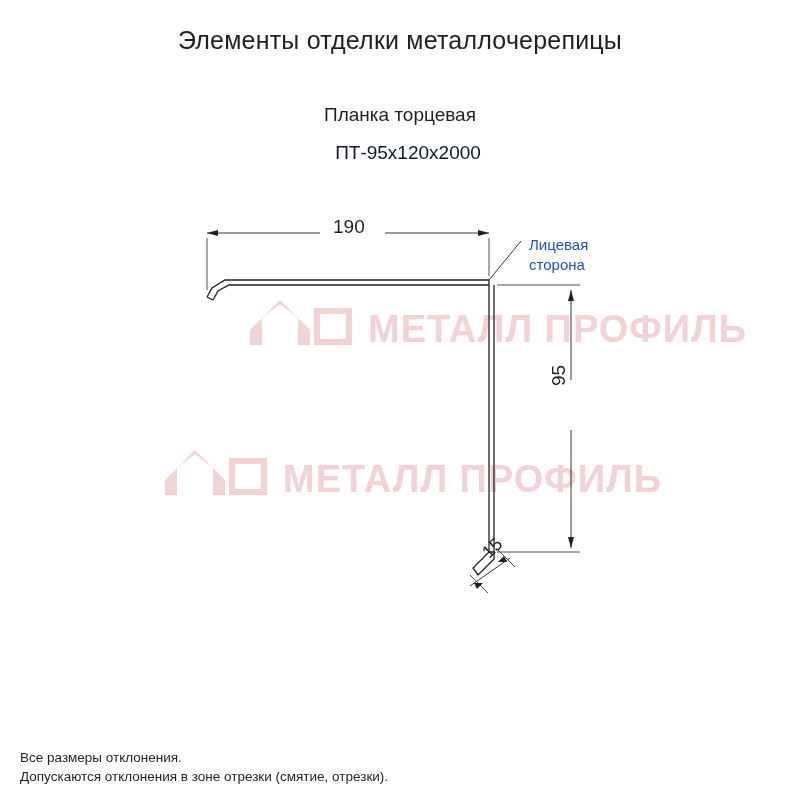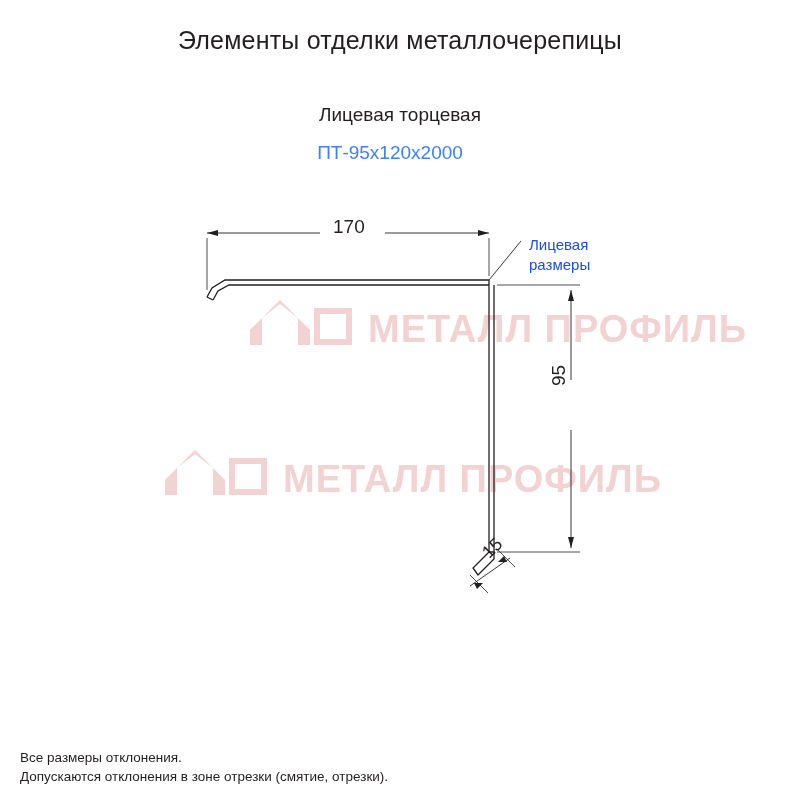--- a/index.html
+++ b/index.html
@@ -38,21 +38,22 @@
     font-size: 19px;
     color: #231f20;
   }
   .title-code {
     position: absolute;
     top: 142px;
     left: 0;
     width: 780px;
     text-align: center;
     font-size: 19px;
-    color: #3b82f6;
+    color: #0f172a;
+    padding-left: 18px;
   }
   .drawing {
     position: absolute;
     top: 0;
     left: 0;
     width: 800px;
     height: 800px;
   }
   .watermark {
     position: absolute;
@@ -102,21 +103,21 @@
     white-space: nowrap;
     margin-top: 24px;
   }
 </style>
 </head>
 <body>
 
 <div class="page">
 
   <div class="title-main">Элементы отделки металлочерепицы</div>
-  <div class="title-sub">Лицевая торцевая</div>
+  <div class="title-sub">Планка торцевая</div>
   <div class="title-code">ПТ-95x120x2000</div>
 
   <svg class="watermark" viewBox="0 0 800 800">
     <g fill="#f2d2d2" stroke="none">
 
       <g transform="translate(250,290)">
         <path d="M0,40 L30,10 L60,40 L60,55 L48,55 L48,28 L30,14 L12,28 L12,55 L0,55 Z"></path>
         <rect x="64" y="18" width="38" height="37"></rect>
         <rect x="70" y="24" width="26" height="25" fill="#ffffff"></rect>
         <text x="118" y="52" font-family="Liberation Sans, sans-serif" font-size="38" font-weight="bold" fill="#f2d2d2" letter-spacing="1">МЕТАЛЛ ПРОФИЛЬ</text>
@@ -166,27 +167,27 @@
       <path d="M470,575 L488,593" stroke-width="0.8"></path>
 
       <path d="M470,586 L510,558" stroke-width="0.9"></path>
       <path d="M474,583 L483,583 L477,589 Z" fill="#231f20" stroke="none"></path>
       <path d="M507,562 L498,562 L504,556 Z" fill="#231f20" stroke="none"></path>
 
       <path d="M489,280 L521,241" stroke-width="0.9"></path>
     </g>
   </svg>
 
-  <div class="dim-label" id="label-120">170</div>
+  <div class="dim-label" id="label-120">190</div>
   <div class="dim-label" id="label-95">95</div>
   <div class="dim-label" id="label-15">15</div>
 
   <div class="face-label">
     <div>Лицевая</div>
-    <div>размеры</div>
+    <div>сторона</div>
   </div>
 
   <div class="footnotes">
     <div>Все размеры отклонения.</div>
     <div>Допускаются отклонения в зоне отрезки (смятие, отрезки).</div>
   </div>
 
 </div>
 
 </body></html>

